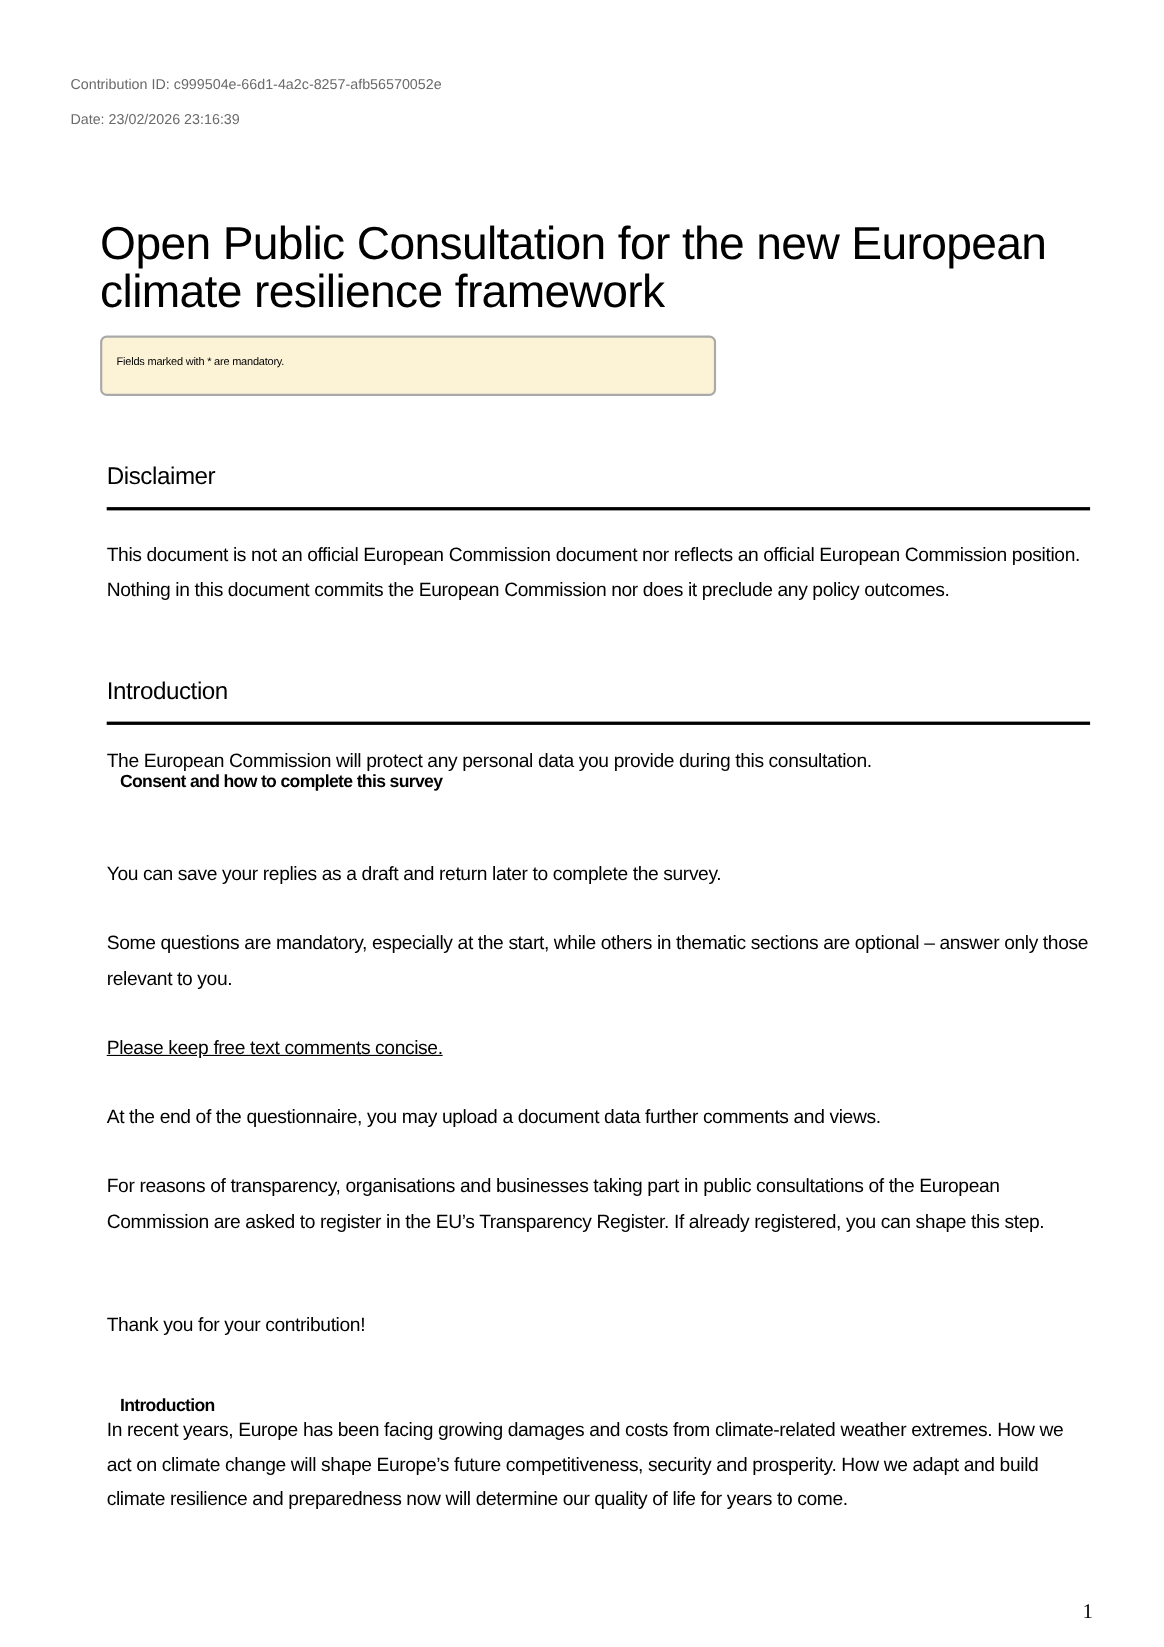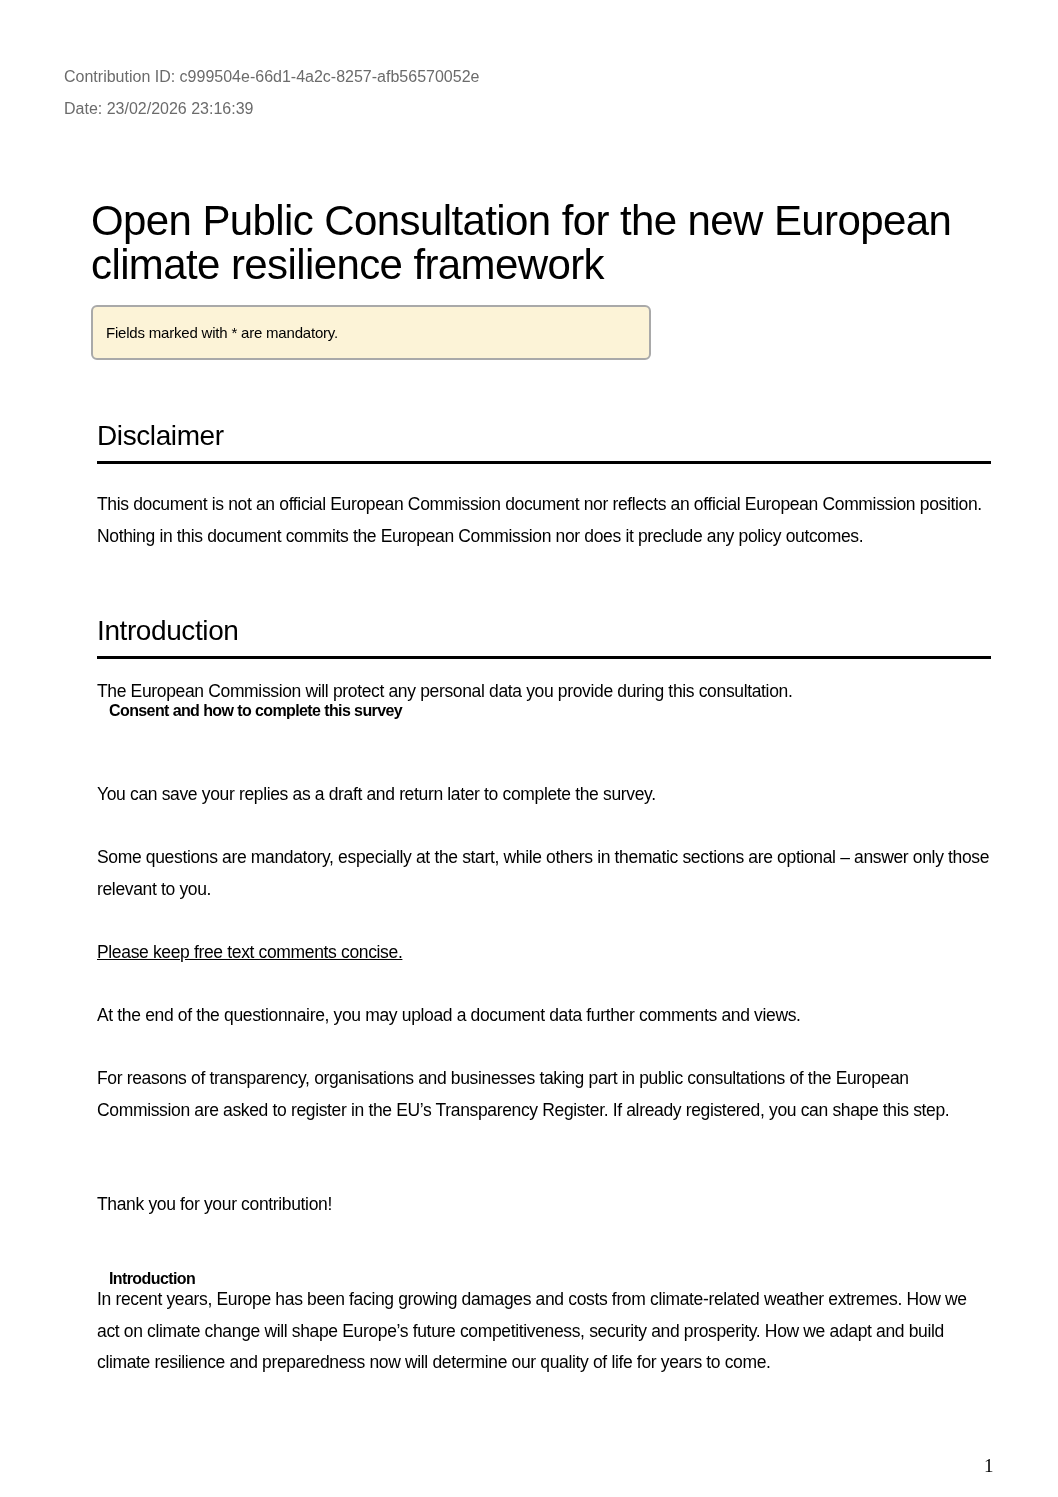--- a/index.html
+++ b/index.html
@@ -11,21 +11,21 @@
       width: 1058px;
       height: 1497px;
       position: relative;
       overflow: hidden;
       font-family: "Liberation Sans", sans-serif;
       color: #000;
     }
     .meta {
       position: absolute;
       left: 64px;
-      font-size: 16px;
+      font-size: 13px;
       color: #6b6b6b;
       line-height: 20px;
     }
     .meta.id { top: 67px; }
     .meta.date { top: 99px; }
 
     .title {
       position: absolute;
       left: 91px;
       top: 199px;
@@ -41,29 +41,29 @@
       position: absolute;
       left: 91px;
       top: 305px;
       width: 560px;
       height: 55px;
       box-sizing: border-box;
       background: #fcf3d7;
       border: 2px solid #a9a9a9;
       border-radius: 6px;
       padding: 17px 0 0 13px;
-      font-size: 15px;
+      font-size: 10px;
       letter-spacing: -0.2px;
     }
 
     .section-head {
       position: absolute;
       left: 97px;
       width: 893px;
-      font-size: 28px;
+      font-size: 22px;
       font-weight: normal;
       margin: 0;
       letter-spacing: -0.4px;
     }
     .section-rule {
       position: absolute;
       left: 97px;
       width: 894px;
       height: 3px;
       background: #000;

